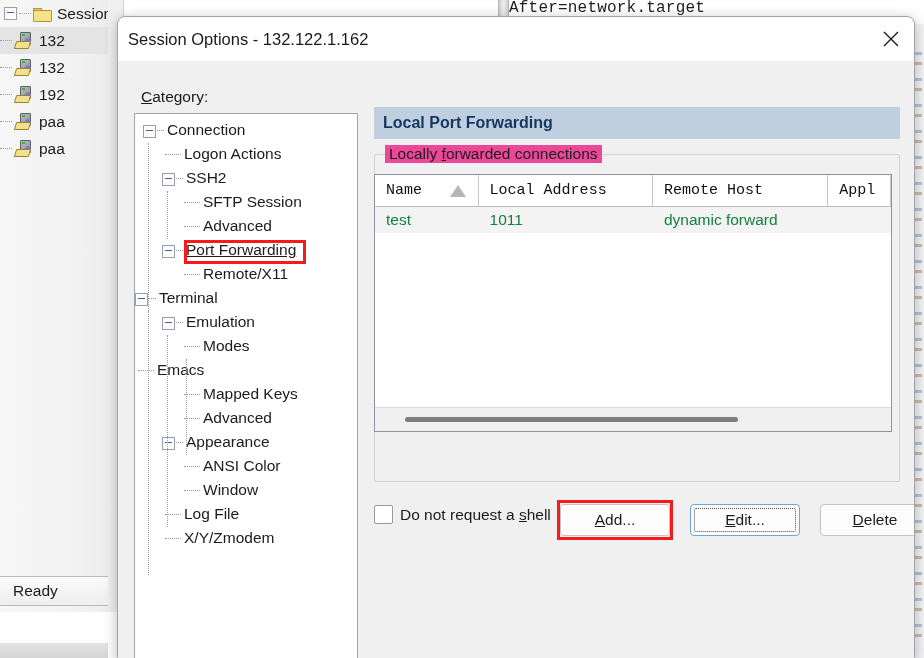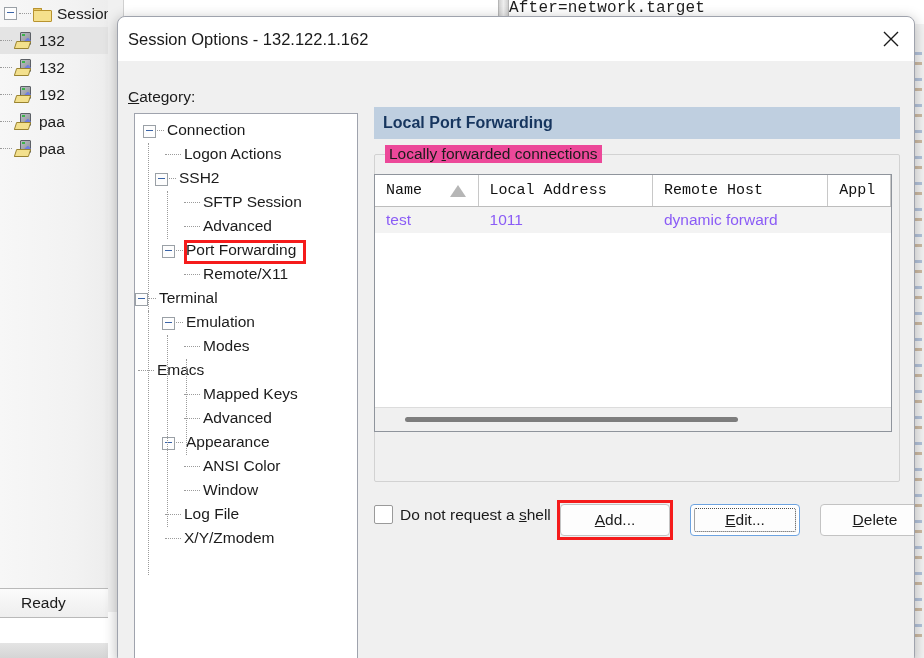--- a/index.html
+++ b/index.html
@@ -143,28 +143,28 @@
     position: absolute;
     left: 108px; top: 0;
     width: 15px; height: 612px;
     background: #f0f0f0;
     border-right: 1px solid #d0d0d0;
   }
 
   
   .bg-statusbar {
     position: absolute;
-    left: 0; top: 588px;
+    left: 0; top: 576px;
     width: 108px; height: 30px;
     background: linear-gradient(to bottom, #fbfbfb 0%, #eeeeee 100%);
     border-top: 1px solid #b9b9b9;
     border-bottom: 1px solid #b9b9b9;
     display: flex;
     align-items: center;
-    padding-left: 21px;
+    padding-left: 13px;
     font-size: 15.5px;
     color: #1b1b1b;
     box-sizing: border-box;
   }
   .bg-statusbar-2 {
     position: absolute;
     left: 0; top: 643px;
     width: 108px; height: 15px;
     background: linear-gradient(to bottom, #e4e4e4 0%, #d5d5d5 100%);
   }
@@ -278,21 +278,21 @@
 
   .dlg-body {
     position: absolute;
     left: 0; top: 44px;
     right: 0; bottom: 0;
     background: #f0f0f0;
   }
 
   .category-label {
     position: absolute;
-    left: 10px; top: 27px;
+    left: 23px; top: 27px;
     font-size: 15.5px;
     color: #1b1b1b;
   }
   .category-label u { text-decoration: underline; }
 
   
   .cat-panel {
     position: absolute;
     left: 16px;
     top: 52px;
@@ -432,21 +432,21 @@
     display: flex;
     height: 26px;
     background: #f3f3f3;
     box-sizing: border-box;
   }
   .lb-td {
     display: flex;
     align-items: center;
     padding-left: 11px;
     font-size: 15.5px;
-    color: #8b5cf6;
+    color: #15803d;
     box-sizing: border-box;
     white-space: nowrap;
   }
   .lb-hscroll {
     position: absolute;
     left: 0; bottom: 0;
     width: 100%;
     height: 24px;
     background: #f0f0f0;
     border-top: 1px solid #dcdcdc;
@@ -618,34 +618,34 @@
         <div class="cat-tree" id="cat-tree">
             <div class="cat-row" style="padding-left: 8px;">
               <span class="cat-exp"></span>
               <span class="cat-dots" style="width: 7px;"></span>
               <span class="lbl">Connection</span>
             </div>
             <div class="cat-row" style="padding-left: 27px;">
               <span class="cat-dots" style="width: 16px; margin-left: 3px;"></span>
               <span class="lbl">Logon Actions</span>
             </div>
-            <div class="cat-row" style="padding-left: 20px;">
+            <div class="cat-row" style="padding-left: 27px;">
               <span class="cat-exp"></span>
               <span class="cat-dots" style="width: 7px;"></span>
               <span class="lbl">SSH2</span>
             </div>
             <div class="cat-row" style="padding-left: 46px;">
               <span class="cat-dots" style="width: 16px; margin-left: 3px;"></span>
               <span class="lbl">SFTP Session</span>
             </div>
             <div class="cat-row" style="padding-left: 46px;">
               <span class="cat-dots" style="width: 16px; margin-left: 3px;"></span>
               <span class="lbl">Advanced</span>
             </div>
-            <div class="cat-row" style="padding-left: 27px;">
+            <div class="cat-row" style="padding-left: 27px; text-decoration: underline;">
               <span class="cat-exp"></span>
               <span class="cat-dots" style="width: 7px;"></span>
               <span class="lbl">Port Forwarding</span>
             </div>
             <div class="cat-row" style="padding-left: 46px;">
               <span class="cat-dots" style="width: 16px; margin-left: 3px;"></span>
               <span class="lbl">Remote/X11</span>
             </div>
             <div class="cat-row" style="">
               <span class="cat-exp"></span>

